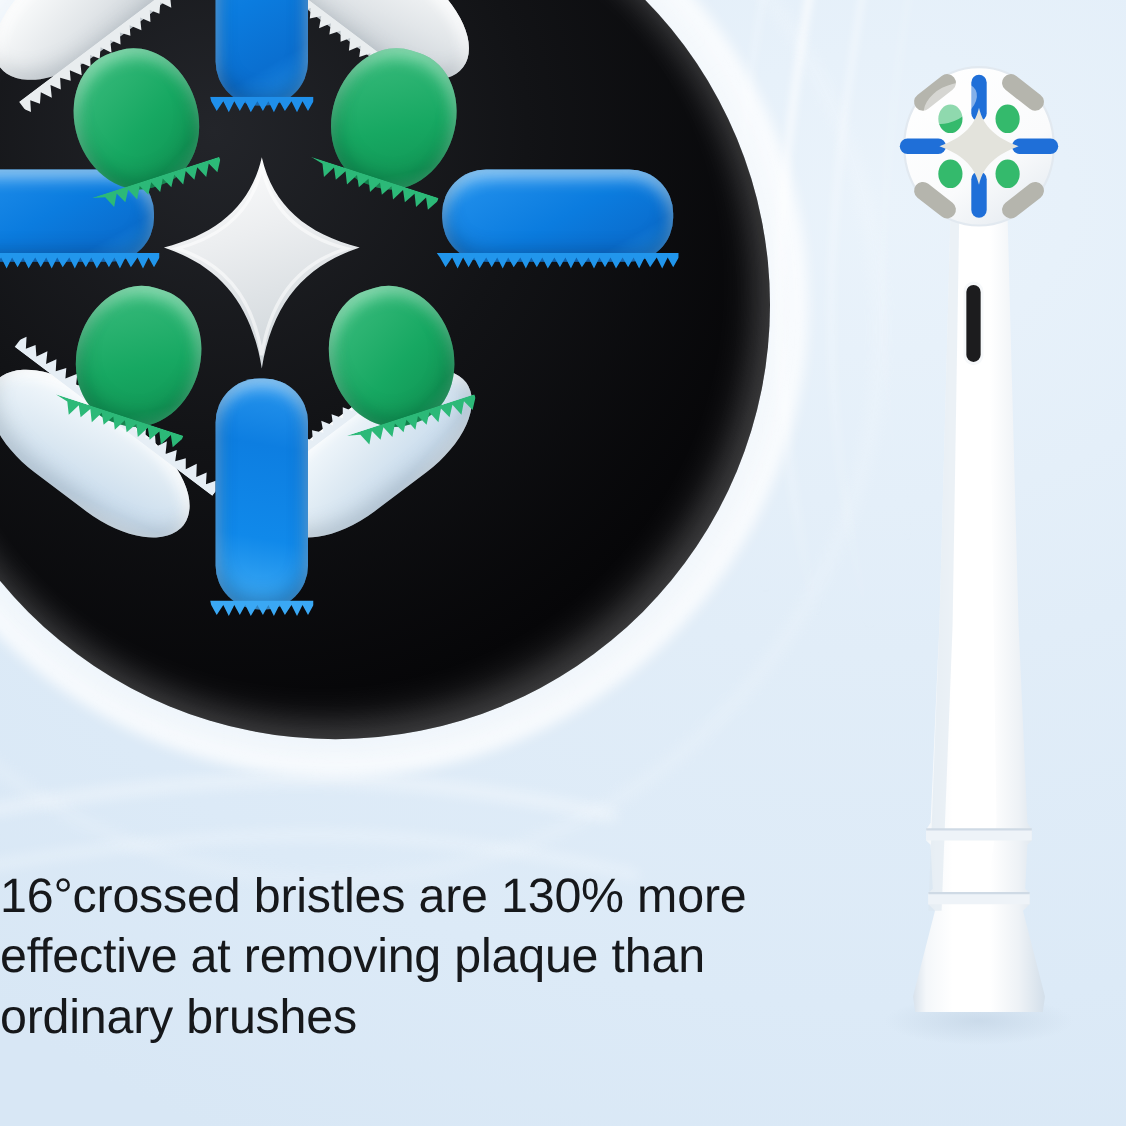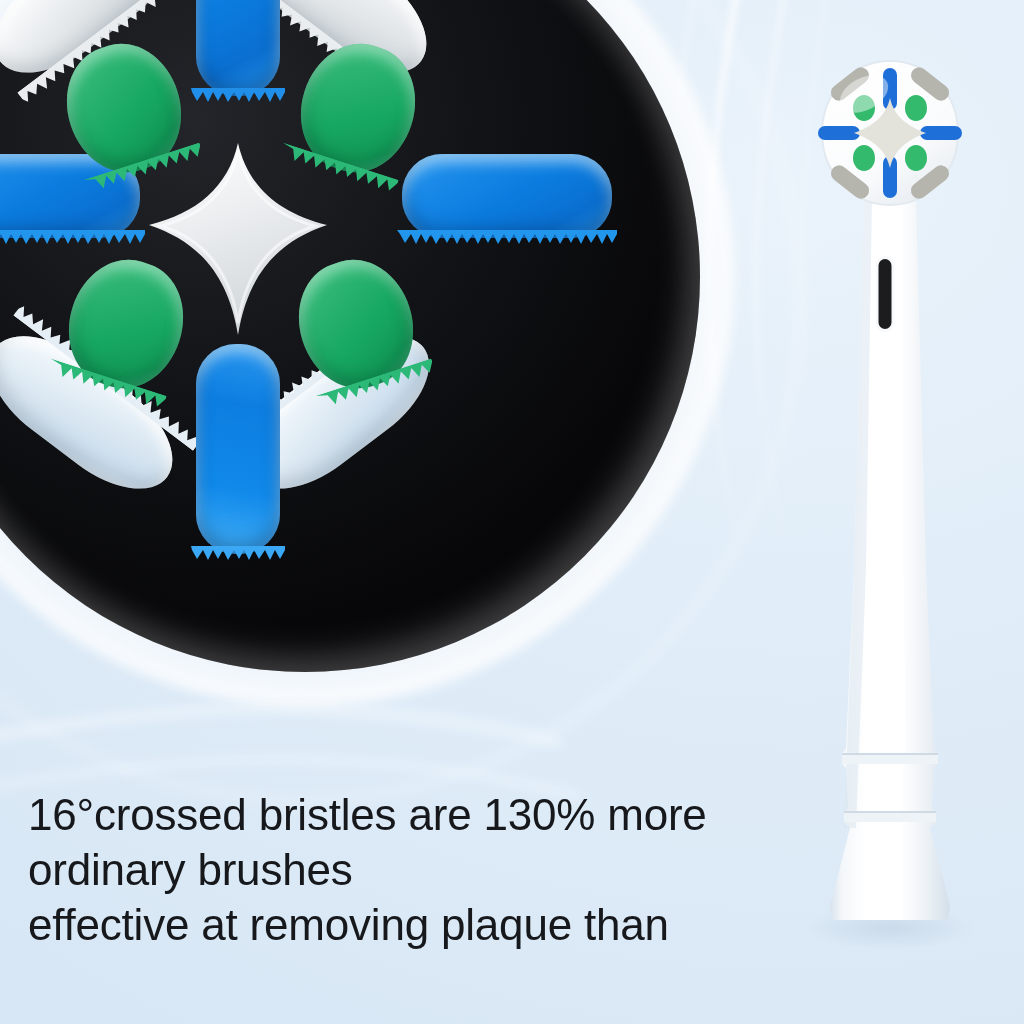--- a/index.html
+++ b/index.html
@@ -64,21 +64,21 @@
   }
   
   .star{position:absolute;left:237px;top:259px;width:182px;height:196px;}
   .star svg{display:block;width:100%;height:100%;}
 
   
   .brush{position:absolute;left:780px;top:48px;width:220px;height:920px;}
   .brush svg{display:block;width:100%;height:100%;overflow:visible;}
 
   
-  .caption{position:absolute;left:28px;top:787px;width:800px;
+  .caption{position:absolute;left:0;top:787px;width:800px;
       font-size:44px;line-height:55px;color:#16181b;letter-spacing:-.2px;
       font-family:"Liberation Sans","DejaVu Sans",sans-serif;
       font-stretch:condensed;}
   .caption div{white-space:nowrap;}
 </style>
 </head>
 <body>
 
 <div id="stage">
 
@@ -275,17 +275,17 @@
 
         <path d="M110 50 C114 68 127 78 146 85 C127 92 114 102 110 120 C106 102 93 92 74 85 C93 78 106 68 110 50 Z" fill="#e3e3dc"></path>
       </g>
 
       <ellipse cx="84" cy="46" rx="26" ry="16" fill="#ffffff" opacity=".45" transform="rotate(-28 84 46)"></ellipse>
     </svg>
   </div>
 
   <div class="caption">
     <div>16°crossed bristles are 130% more</div>
+    <div>effective at removing plaque than</div>
     <div>ordinary brushes</div>
-    <div>effective at removing plaque than</div>
   </div>
 
 </div>
 
 </body></html>

